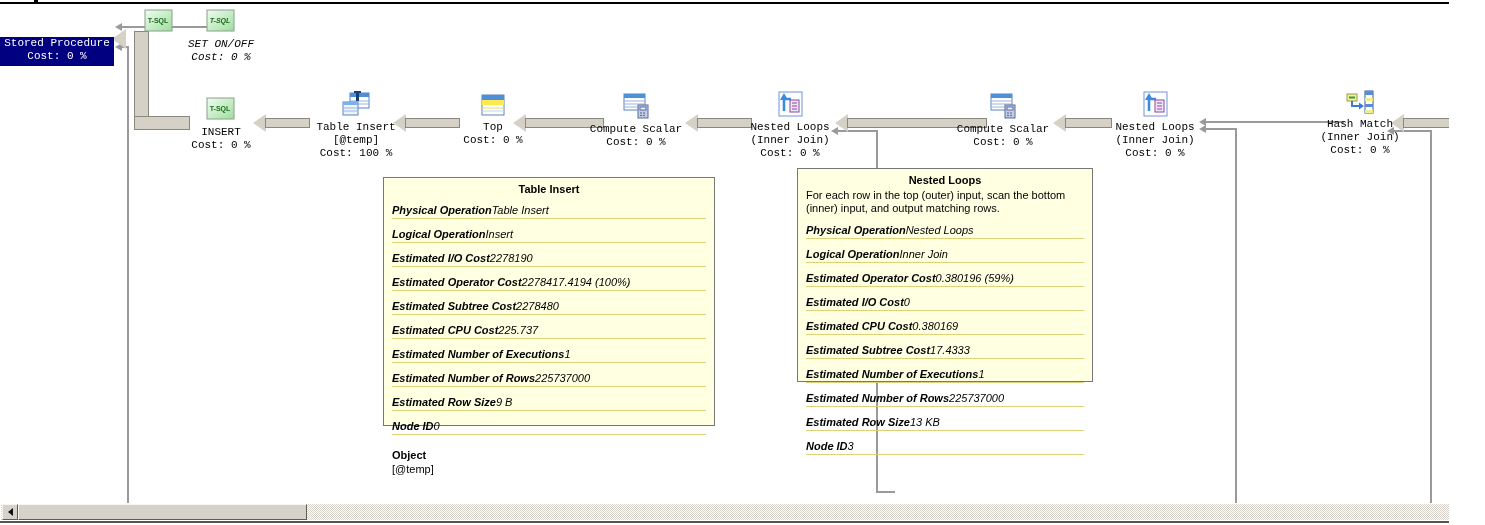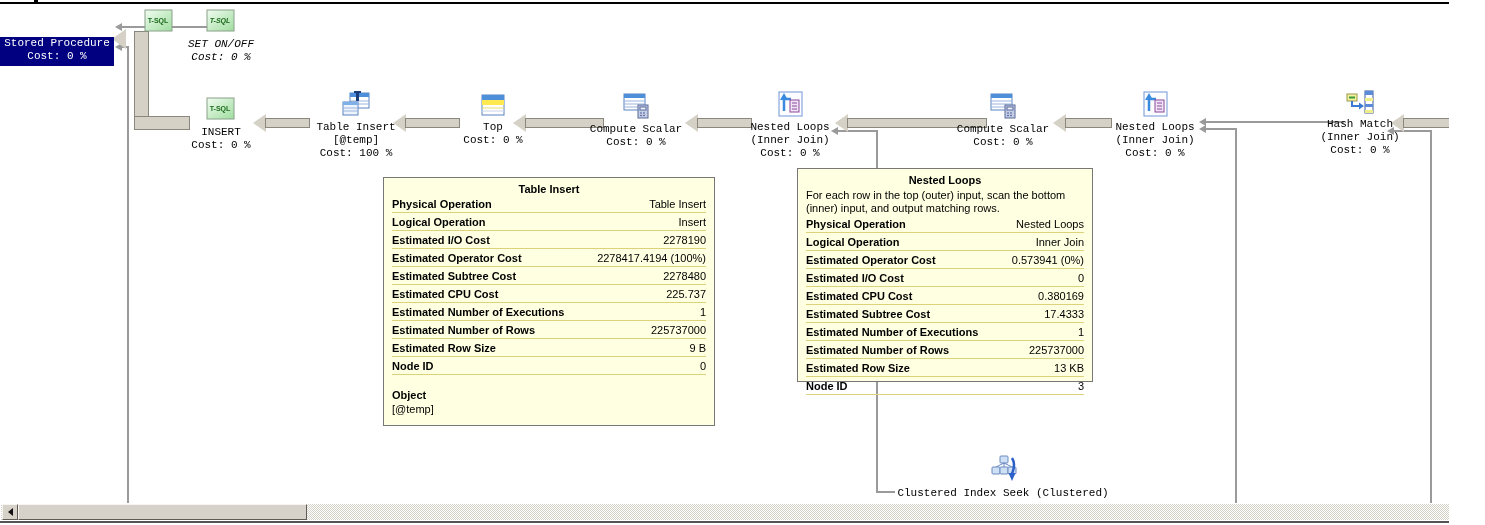--- a/index.html
+++ b/index.html
@@ -21,21 +21,21 @@
   .thead{width:0;height:0;border-top:4px solid transparent;border-bottom:4px solid transparent;border-right:7px solid #9a9a9a;}
   
   .ath{height:8px;background:#d5d1c6;border:1px solid #8a877e;}
   .ahead{width:0;height:0;border-top:9px solid transparent;border-bottom:9px solid transparent;border-right:13px solid #d5d1c6;}
   .abar{background:#d5d1c6;border:1px solid #8a877e;}
   
   .tip{position:absolute;background:#ffffe1;border:1px solid #777;padding:3px 8px 4px 8px;
        font-family:"Liberation Sans","DejaVu Sans",sans-serif;font-size:11px;z-index:30;box-sizing:border-box;}
   .tip .title{font-weight:bold;text-align:center;margin:2px 0 3px 0;}
   .tip .desc{line-height:13px;margin-bottom:13px;}
-  .trow{display:flex;justify-content:space-between;border-bottom:1px solid #ddd17a;height:14px;line-height:13px;margin-top:3px;}
+  .trow{display:flex;border-bottom:1px solid #ddd17a;height:14px;line-height:13px;margin-top:9px;font-style:italic;}
   .trow .k{font-weight:bold;} .trow .v{text-align:right;}
   .tfoot-k{font-weight:bold;margin-top:14px;height:14px;}
   .tfoot-v{height:14px;}
   
   .hatch{background-color:#fff;background-image:
      linear-gradient(45deg,#d6d2ca 25%,transparent 25%,transparent 75%,#d6d2ca 75%),
      linear-gradient(45deg,#d6d2ca 25%,transparent 25%,transparent 75%,#d6d2ca 75%);
      background-size:2px 2px;background-position:0 0,1px 1px;}
   .sbtn{background:#d6d2ca;border-top:1px solid #f7f5f1;border-left:1px solid #f7f5f1;
         border-right:1px solid #5f5c55;border-bottom:1px solid #5f5c55;box-sizing:border-box;
@@ -252,35 +252,20 @@
         <rect x="20" y="2" width="8" height="4" fill="#5a8ad8"></rect>
         <rect x="20" y="9" width="8" height="3" fill="#f0ee88"></rect>
         <rect x="20" y="15" width="8" height="3" fill="#5a8ad8"></rect>
         <rect x="20" y="21" width="8" height="3" fill="#f0ee88"></rect>
       </svg></span>
     <div class="lbl">Hash Match</div>
     <div class="lbl">(Inner Join)</div>
     <div class="lbl">Cost: 0 %</div>
   </div>
 
-  <div class="node" style="left:890px;top:453px;width:226px;">
-    <span class="iconwrap" style="height:31px;">
-      <svg width="32" height="30">
-        <rect x="12" y="3" width="8" height="7" rx="1" fill="#cfe0f4" stroke="#6a8ac0"></rect>
-        <line x1="16" y1="10" x2="8" y2="14" stroke="#6a8ac0"></line>
-        <line x1="16" y1="10" x2="16" y2="14" stroke="#6a8ac0"></line>
-        <line x1="16" y1="10" x2="24" y2="14" stroke="#6a8ac0"></line>
-        <rect x="4" y="14" width="8" height="7" rx="1" fill="#cfe0f4" stroke="#6a8ac0"></rect>
-        <rect x="12" y="14" width="8" height="7" rx="1" fill="#cfe0f4" stroke="#6a8ac0"></rect>
-        <rect x="20" y="14" width="8" height="7" rx="1" fill="#cfe0f4" stroke="#6a8ac0"></rect>
-        <path d="M24,5 q4,6 0,16" fill="none" stroke="#2a60c8" stroke-width="2.5"></path>
-        <polygon points="20.5,20 27.5,20 24,28" fill="#2a60c8"></polygon>
-      </svg></span>
-    <div class="lbl">Clustered Index Seek (Clustered)</div>
-  </div>
 
   <div class="tip" style="left:383px;top:177px;width:332px;height:249px;">
     <div class="title">Table Insert</div>
     <div class="trow">
         <span class="k">Physical Operation</span>
         <span class="v">Table Insert</span>
       </div>
     <div class="trow">
         <span class="k">Logical Operation</span>
         <span class="v">Insert</span>
@@ -327,21 +312,21 @@
     <div class="trow">
         <span class="k">Physical Operation</span>
         <span class="v">Nested Loops</span>
       </div>
     <div class="trow">
         <span class="k">Logical Operation</span>
         <span class="v">Inner Join</span>
       </div>
     <div class="trow">
         <span class="k">Estimated Operator Cost</span>
-        <span class="v">0.573941 (0%)</span>
+        <span class="v">0.380196 (59%)</span>
       </div>
     <div class="trow">
         <span class="k">Estimated I/O Cost</span>
         <span class="v">0</span>
       </div>
     <div class="trow">
         <span class="k">Estimated CPU Cost</span>
         <span class="v">0.380169</span>
       </div>
     <div class="trow">

